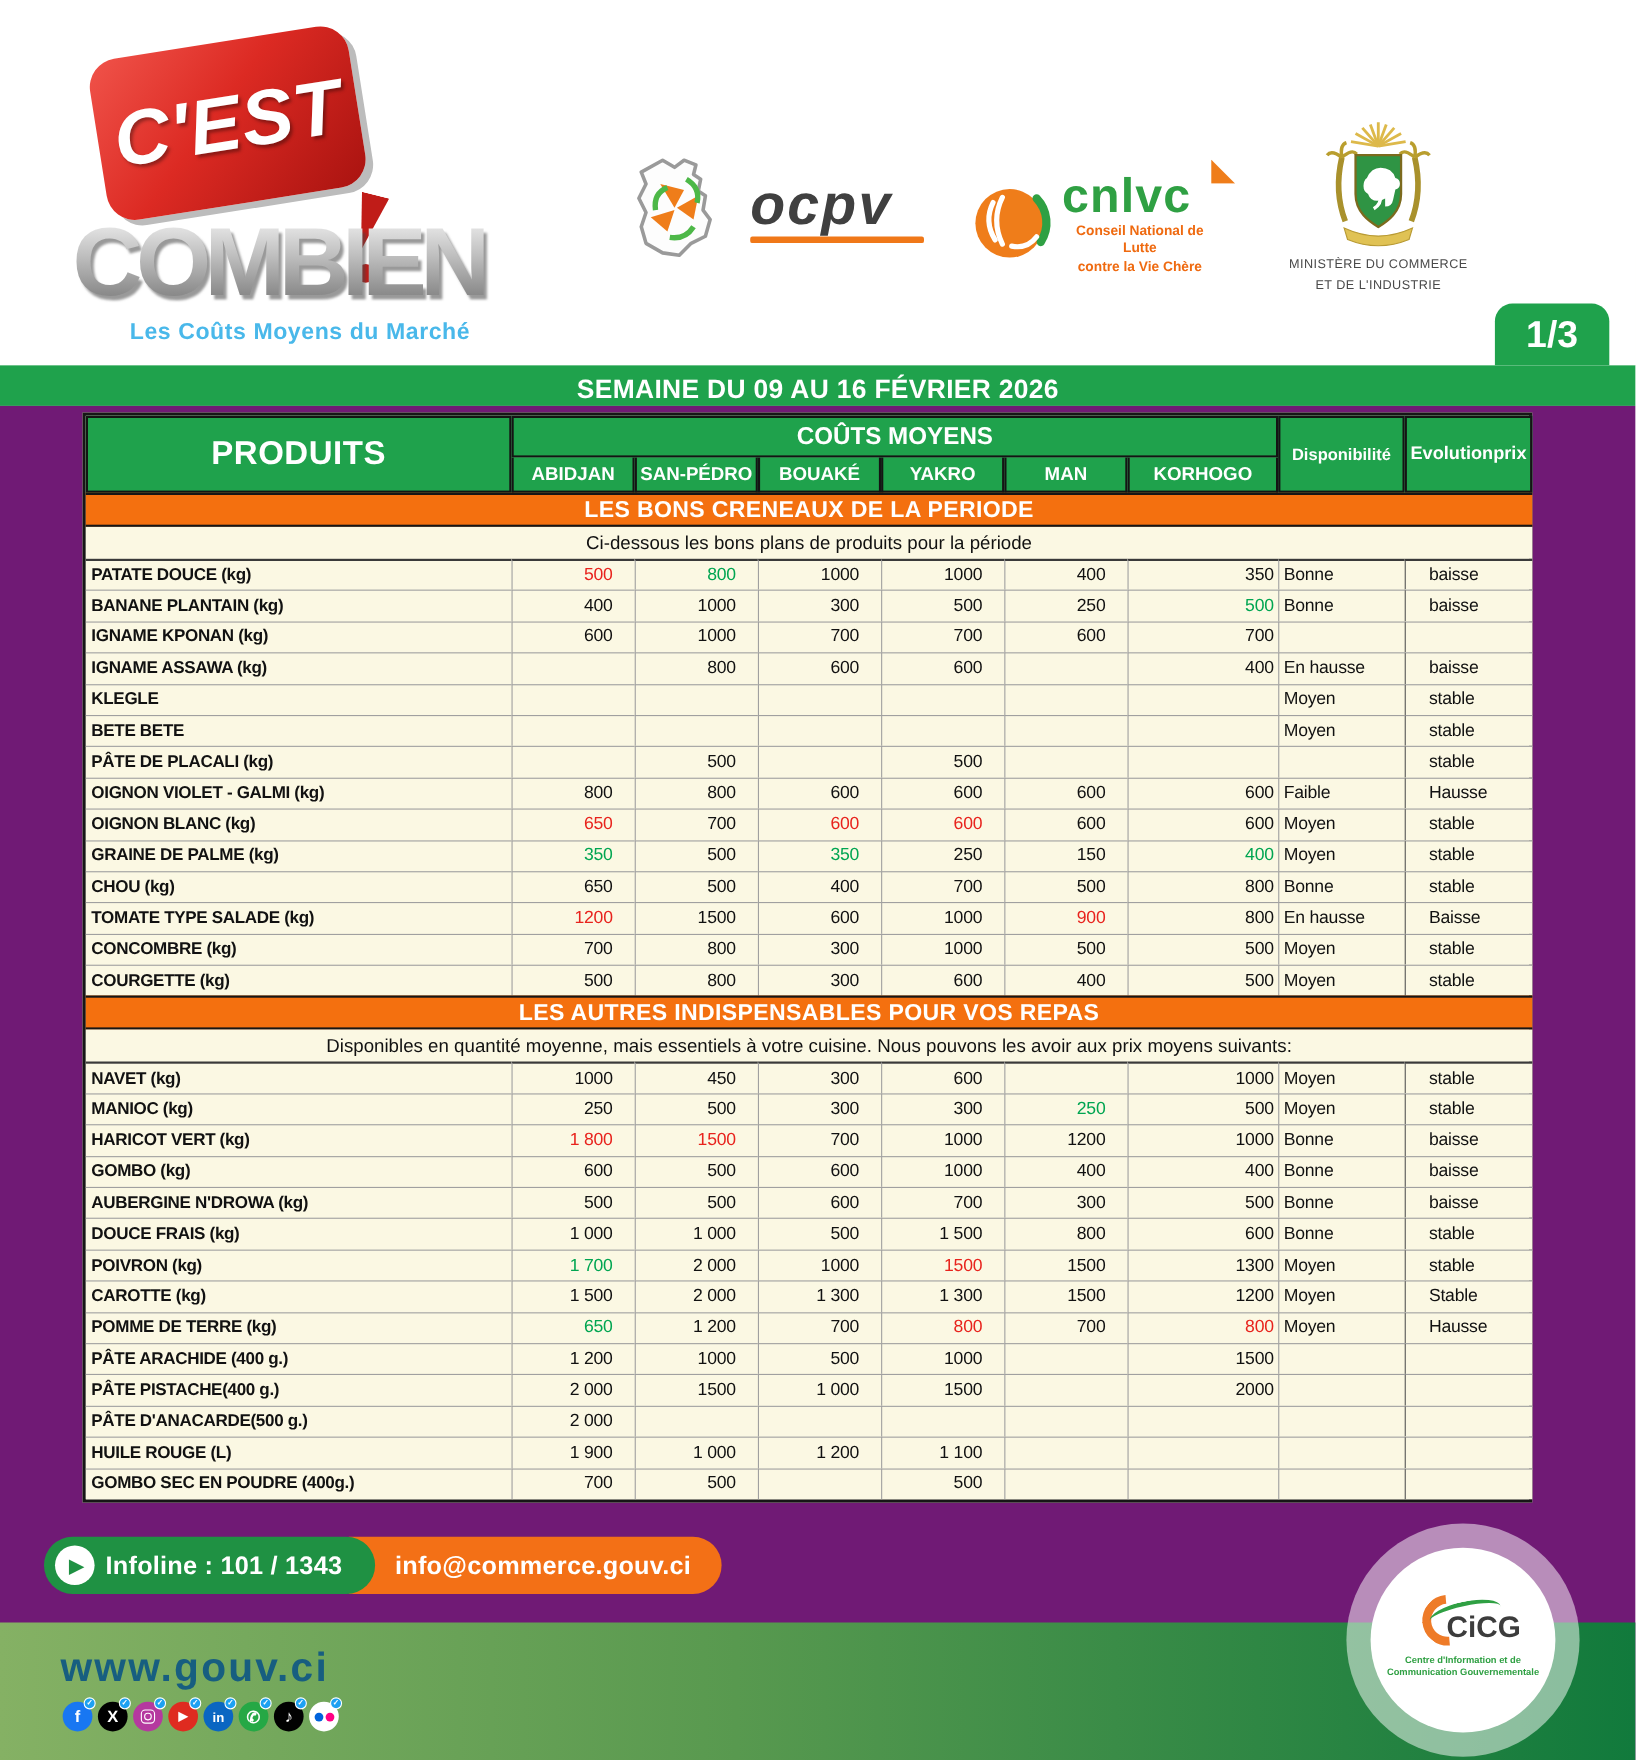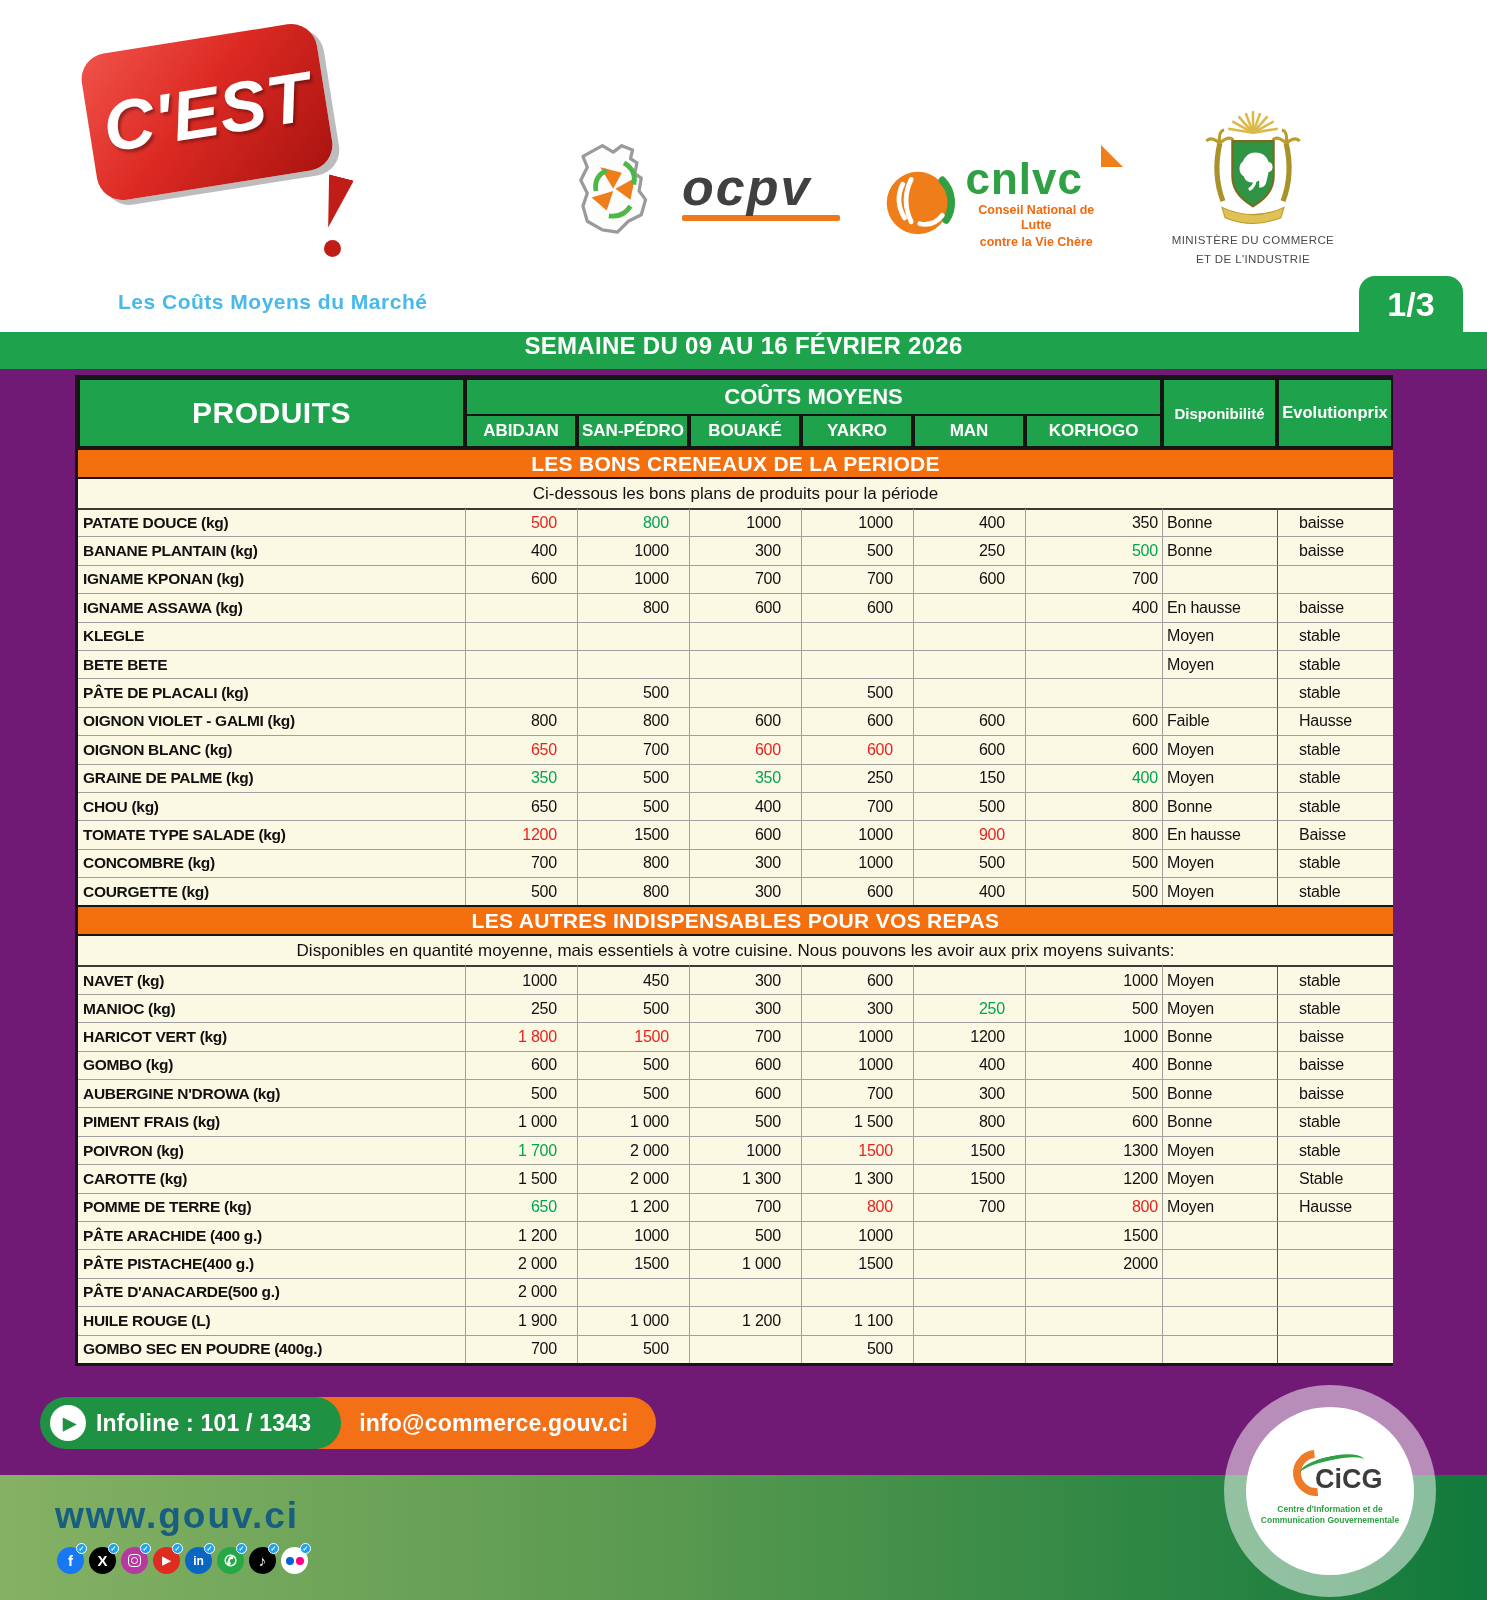--- a/index.html
+++ b/index.html
@@ -45,21 +45,21 @@
   
   .ministry-logo { position:absolute; left:1168px; top:108px; width:170px; height:165px; text-align:center; }
   .ministry-caption { color:#4a4a4a; font-size:11.5px; font-weight:500; letter-spacing:.4px; line-height:1.35; margin-top:3px; }
 
   
   .page-badge { position:absolute; right:24px; top:276px; width:104px; height:56px; background:#1fa24c;
     border-radius:16px 16px 0 0; display:flex; align-items:center; justify-content:center;
     color:#fff; font-size:34px; font-weight:700; z-index:3; }
 
   
-  .week-banner { width:100%; height:37px; background:#1fa24c; display:flex; align-items:flex-start; justify-content:center; }
+  .week-banner { width:100%; height:37px; background:#1fa24c; display:flex; align-items:flex-end; justify-content:center; }
   .week-banner span { color:#fff; font-size:24px; font-weight:700; letter-spacing:.3px; }
 
   
   .content { position:relative; width:100%; height:1268px; background:#701a75; }
 
   .table-wrap { position:absolute; left:75px; top:6px; width:1318px; border:3px solid #161616; background:#fbf8e3; }
   .thead { display:grid; grid-template-columns:387px 112px 112px 112px 112px 112px 137px 115px 116px;
     grid-template-rows:38px 32px; background:#fbf8e3; }
   .th { background:#1fa24c; color:#fff; display:flex; align-items:center; justify-content:center;
     border:2.5px solid #141414; font-weight:700; }
@@ -133,20 +133,21 @@
 <div class="page">
 
   <div class="header">
 
     <div class="cest-logo">
       <div class="bubble">
         <span class="bubble-text">C'EST</span>
       </div>
       <div class="q-tail"></div>
       <div class="q-dot"></div>
+      <div class="combien-text">COMBIEN</div>
       <div class="cest-tagline">Les Coûts Moyens du Marché</div>
     </div>
 
     <div class="ocpv-logo">
       <svg width="120" height="120" viewBox="0 0 100 100">
         <path d="M30 8 L40 14 L48 8 L58 12 L56 20 L62 24 L60 34 L66 38 L64 50 L70 58 L66 72 L54 78 L44 88 L30 86 L16 78 L12 64 L16 52 L10 40 L16 28 L12 18 Z" fill="#fdfdfd" stroke="#9a9a9a" stroke-width="3" stroke-linejoin="round"></path>
         <polygon points="40,48 28,28 48,33" fill="#ef7d1a"></polygon>
         <polygon points="42,48 60,38 56,58" fill="#ef7d1a"></polygon>
         <polygon points="40,50 34,68 20,56" fill="#ef7d1a"></polygon>
         <path d="M50 24 q12 7 9 20" stroke="#4db848" stroke-width="4.5" fill="none"></path>
@@ -400,21 +401,21 @@
           <div class="cell evo">baisse</div>
           <div class="cell product">AUBERGINE N'DROWA  (kg)</div>
           <div class="cell value">500</div>
           <div class="cell value">500</div>
           <div class="cell value">600</div>
           <div class="cell value">700</div>
           <div class="cell value">300</div>
           <div class="cell value last-city">500</div>
           <div class="cell dispo">Bonne</div>
           <div class="cell evo">baisse</div>
-          <div class="cell product">PIMENT FRAIS (kg)</div>
+          <div class="cell product">DOUCE FRAIS (kg)</div>
           <div class="cell value">1 000</div>
           <div class="cell value">1 000</div>
           <div class="cell value">500</div>
           <div class="cell value">1 500</div>
           <div class="cell value">800</div>
           <div class="cell value last-city">600</div>
           <div class="cell dispo">Bonne</div>
           <div class="cell evo">stable</div>
           <div class="cell product">POIVRON (kg)</div>
           <div class="cell value val-green">1 700</div>

